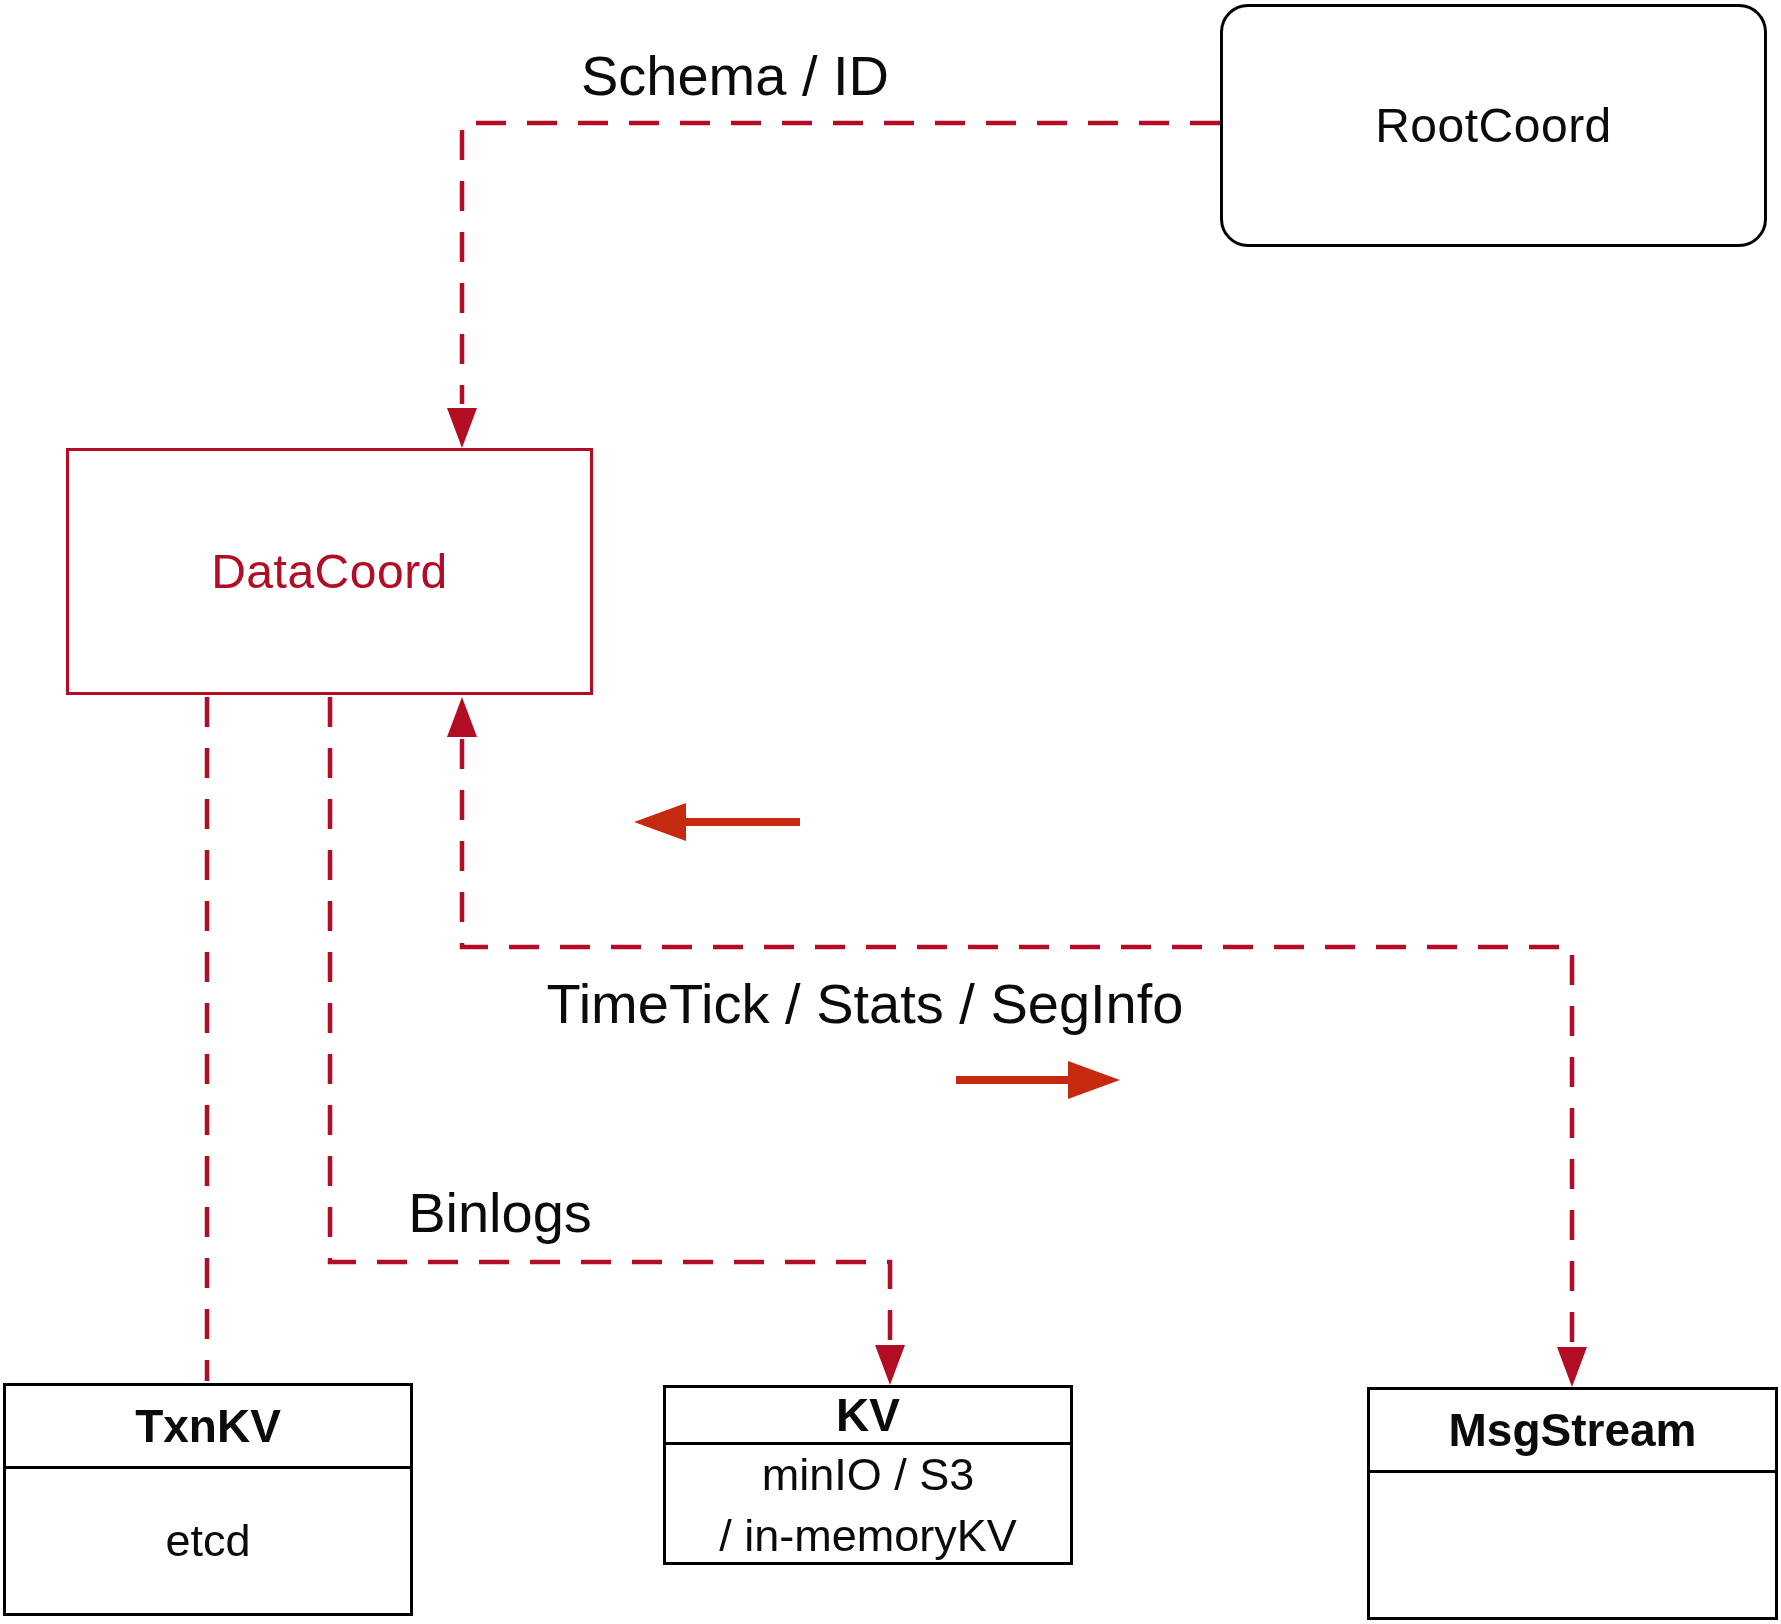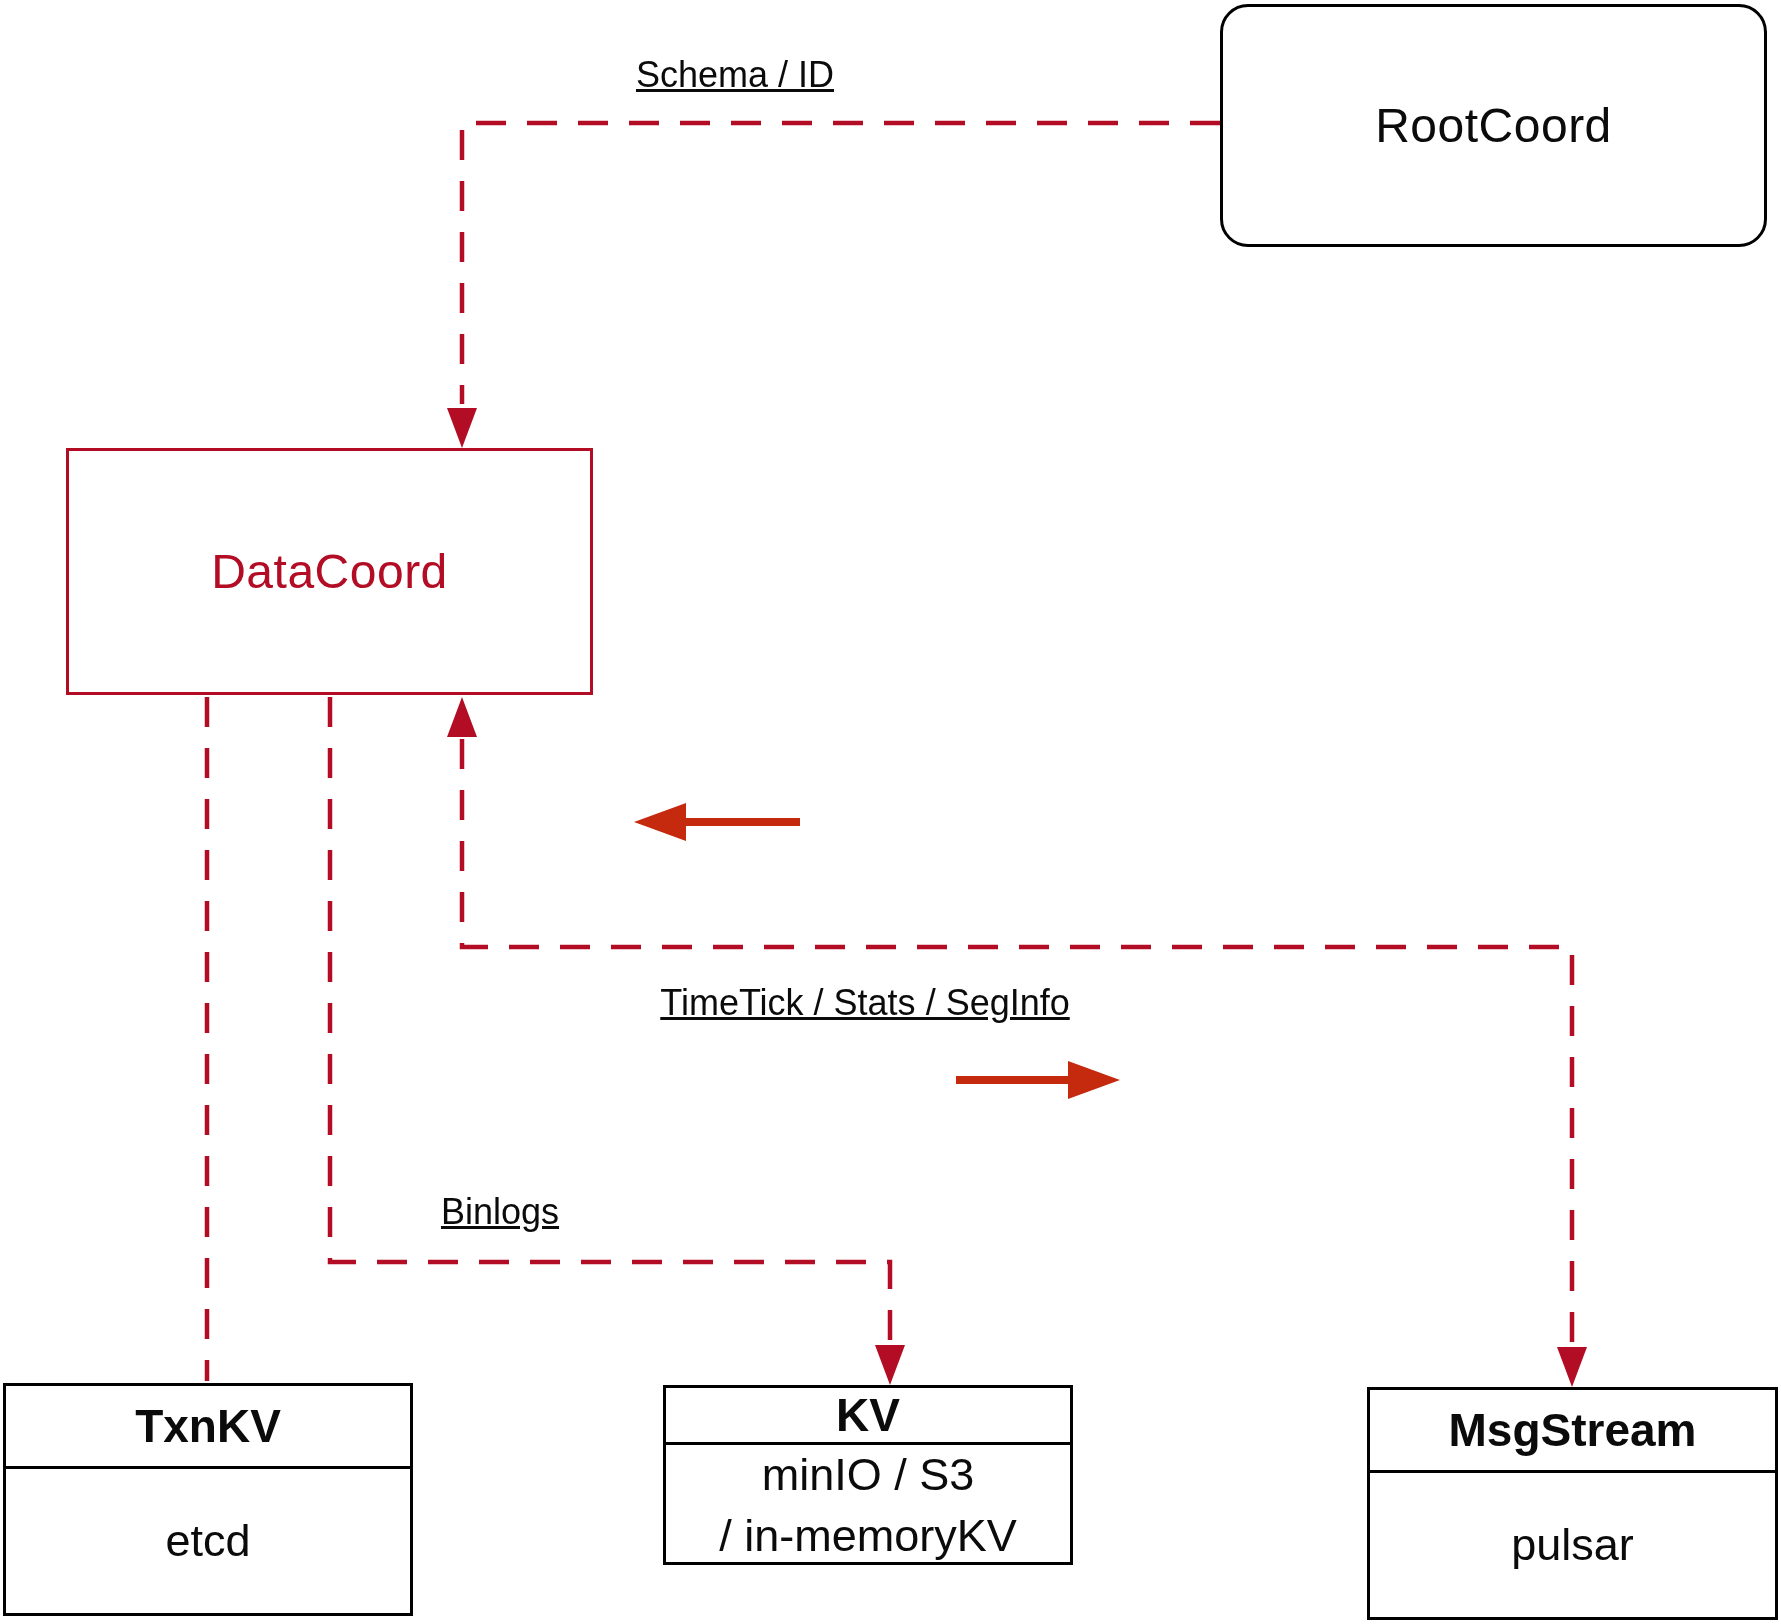--- a/index.html
+++ b/index.html
@@ -85,24 +85,23 @@
     display: flex;
     flex-direction: column;
     align-items: center;
     justify-content: center;
     font-size: 45px;
     line-height: 1.35;
     white-space: nowrap;
   }
   .edge-label {
     position: absolute;
-    font-size: 36px;
+    font-size: 56px;
     white-space: nowrap;
     transform: translate(-50%, -50%);
-    text-decoration: underline;
   }
 </style>
 </head>
 <body>
 
 <div class="canvas">
 
   <svg class="wires" viewBox="0 0 1781 1624" xmlns="http://www.w3.org/2000/svg">
 
     <path class="dash" d="M1220,123 H462 V404"></path>
@@ -145,23 +144,20 @@
   <div class="store" style="left:663px; top:1385px; width:410px; height:180px;">
     <div class="store-header">KV</div>
     <div class="store-body">
       <span>minIO / S3</span>
       <span>/ in-memoryKV</span>
     </div>
   </div>
 
   <div class="store" style="left:1367px; top:1387px; width:411px; height:233px;">
     <div class="store-header">MsgStream</div>
-    <div class="store-body">
-      <span>pulsar</span>
-    </div>
   </div>
 
   <div class="edge-label" style="left:735px; top:75px;">Schema / ID</div>
 
 
   <div class="edge-label" style="left:865px; top:1003px;">TimeTick / Stats / SegInfo</div>
 
   <div class="edge-label" style="left:500px; top:1212px;">Binlogs</div>
 
 </div>

